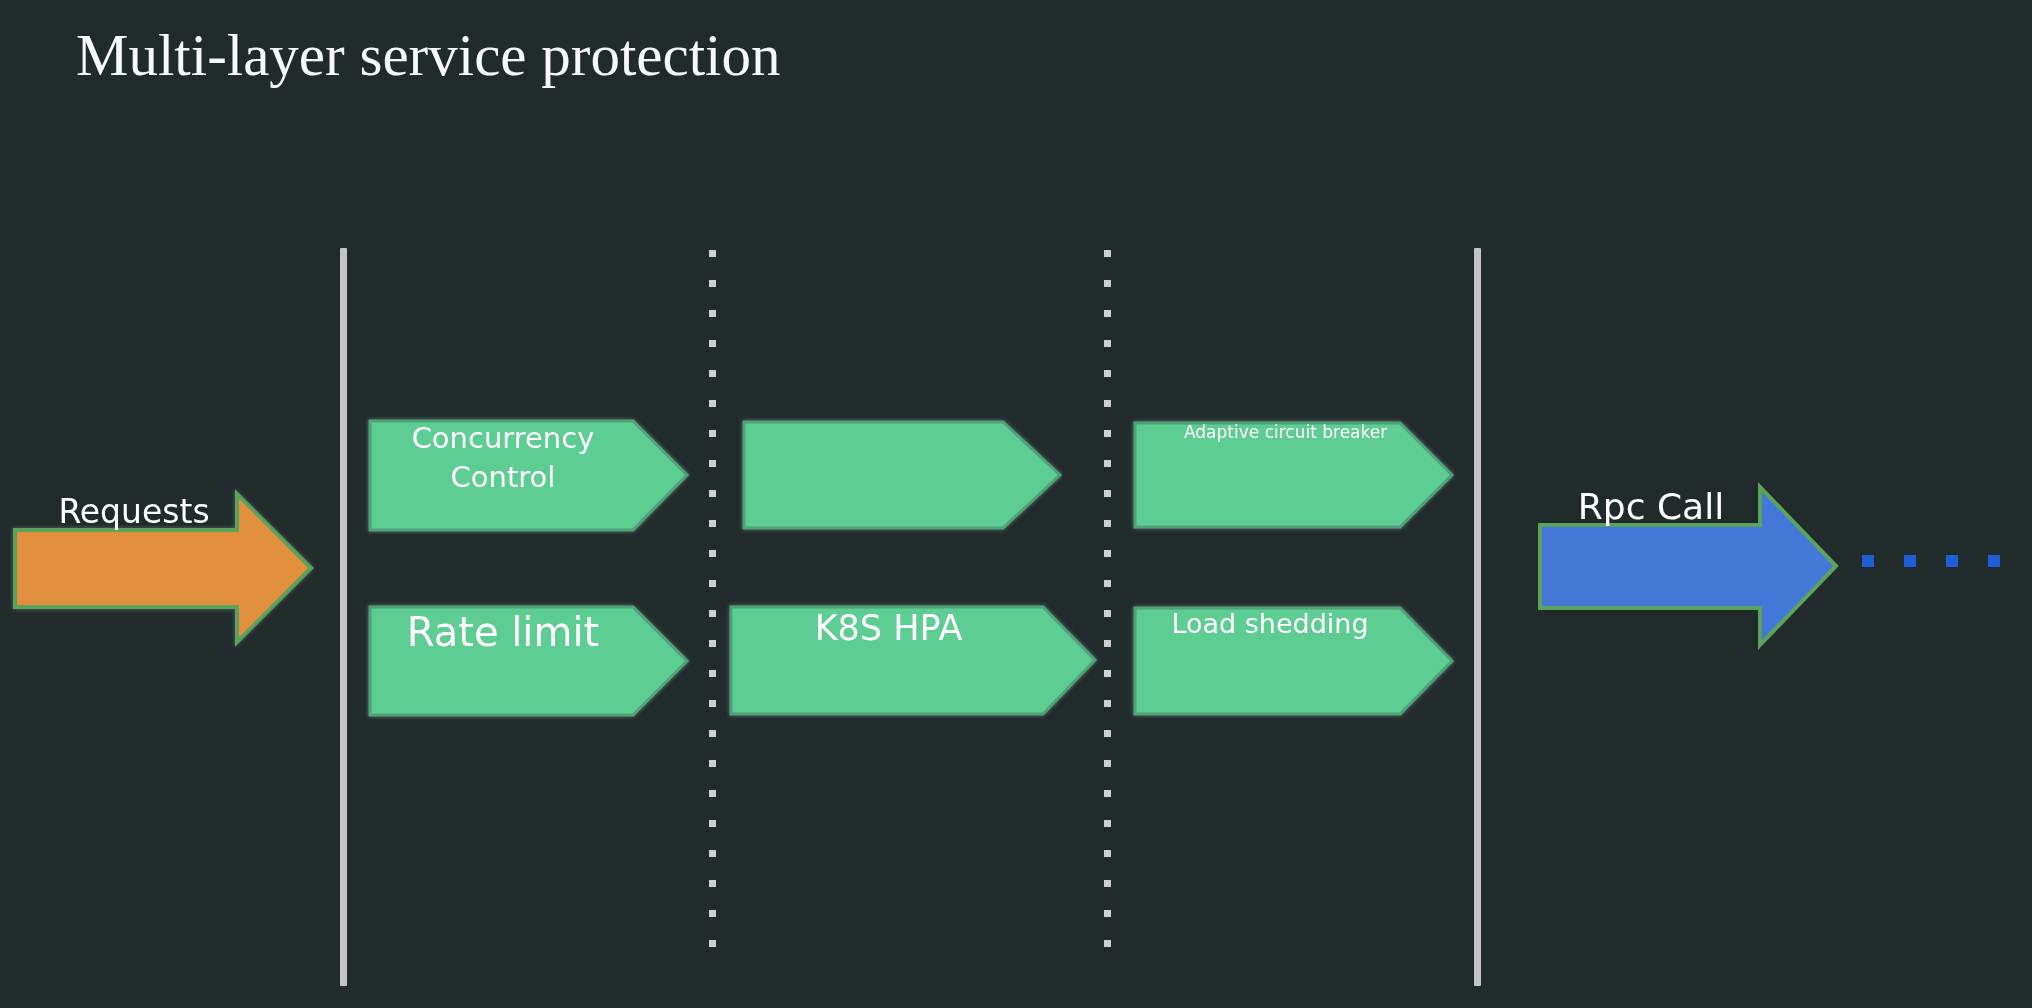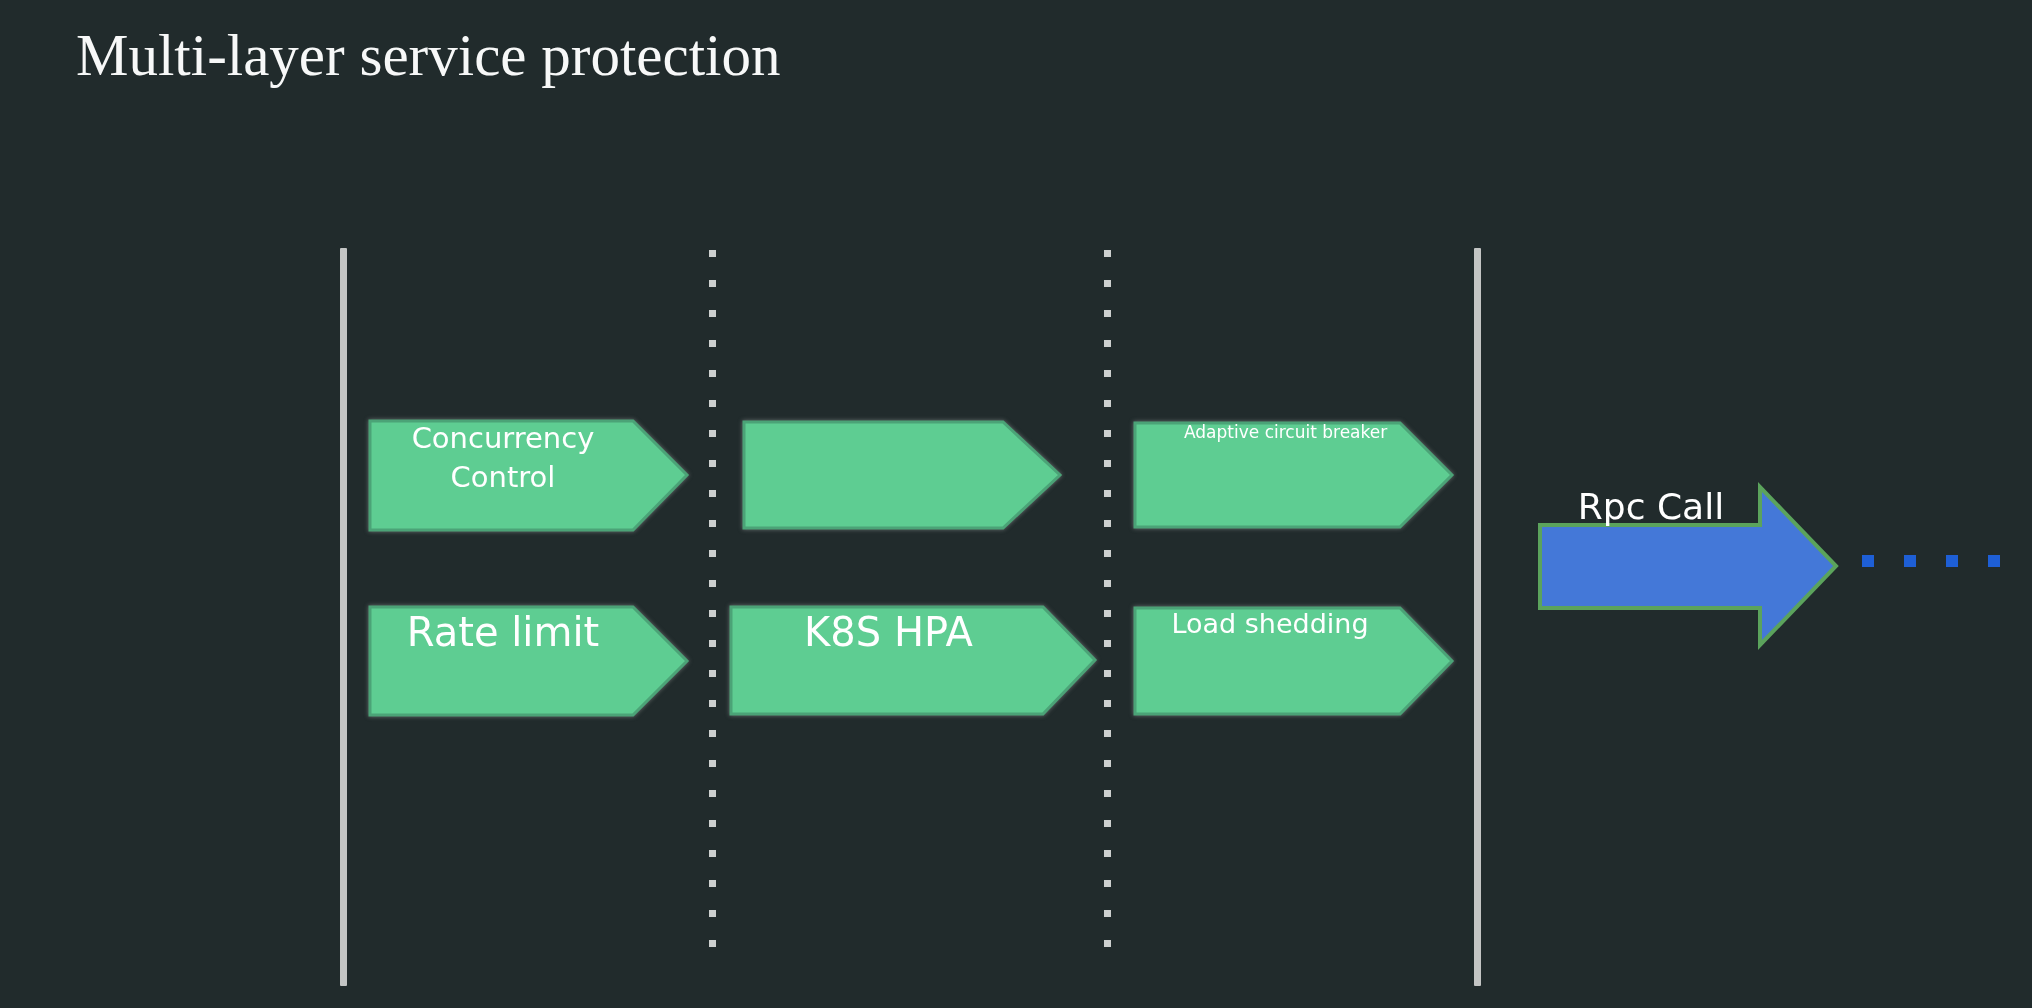--- a/index.html
+++ b/index.html
@@ -83,21 +83,21 @@
   
   .box-concurrency      { left:368px;  top:419px; width:322px; height:113px; }
   .box-concurrency .lbl { font-size:29px; max-width:250px; padding-right:52px; }
   .box-shedding         { left:742px;  top:420px; width:321px; height:110px; }
   .box-shedding .lbl    { font-size:29px; text-align:left; width:100%; padding-left:26px; }
   .box-breaker          { left:1133px; top:421px; width:322px; height:108px; }
   .box-breaker .lbl     { font-size:17px; text-align:left; width:100%; padding-left:30px; line-height:1.4; }
   .box-ratelimit        { left:368px;  top:605px; width:322px; height:112px; }
   .box-ratelimit .lbl   { font-size:40px; padding-right:52px; white-space:nowrap; }
   .box-k8shpa           { left:729px;  top:605px; width:369px; height:111px; }
-  .box-k8shpa .lbl      { font-size:40px; padding-right:50px; white-space:nowrap; }
+  .box-k8shpa .lbl      { font-size:35px; padding-right:50px; white-space:nowrap; }
   .box-loadbalancing    { left:1133px; top:606px; width:322px; height:110px; }
   .box-loadbalancing .lbl { font-size:27px; padding-right:48px; white-space:nowrap; }
   .box-shedding .lbl, .box-breaker .lbl { max-width:280px; }
 
   .arrow-requests       { left:13px;   top:490px; width:302px; height:156px; }
   .arrow-requests .lbl  { font-size:33px; padding-right:60px; white-space:nowrap; }
   .arrow-rpc            { left:1520px; top:483px; width:302px; height:166px;margin-left:18px; }
   .arrow-rpc .lbl       { font-size:36px; padding-right:76px; white-space:nowrap; }
 
   
@@ -110,20 +110,26 @@
     background:var(--dots-blue);
   }
 </style>
 </head>
 <body>
 
 <div class="slide">
 
   <div class="title">Multi-layer service protection</div>
 
+  <div class="shape arrow-requests">
+    <svg width="302" height="156">
+      <polygon class="orangepoly" points="2,40 224,40 224,4 298,78 224,152 224,117 2,117"></polygon>
+    </svg>
+    <div class="lbl">Requests</div>
+  </div>
 
   <div class="vline left"></div>
 
   <div class="shape box-concurrency">
     <svg width="322" height="113">
       <polygon class="greenpoly" points="2,2 265,2 319,56 265,111 2,111"></polygon>
     </svg>
     <div class="lbl">Concurrency Control</div>
   </div>
   <div class="shape box-ratelimit">

